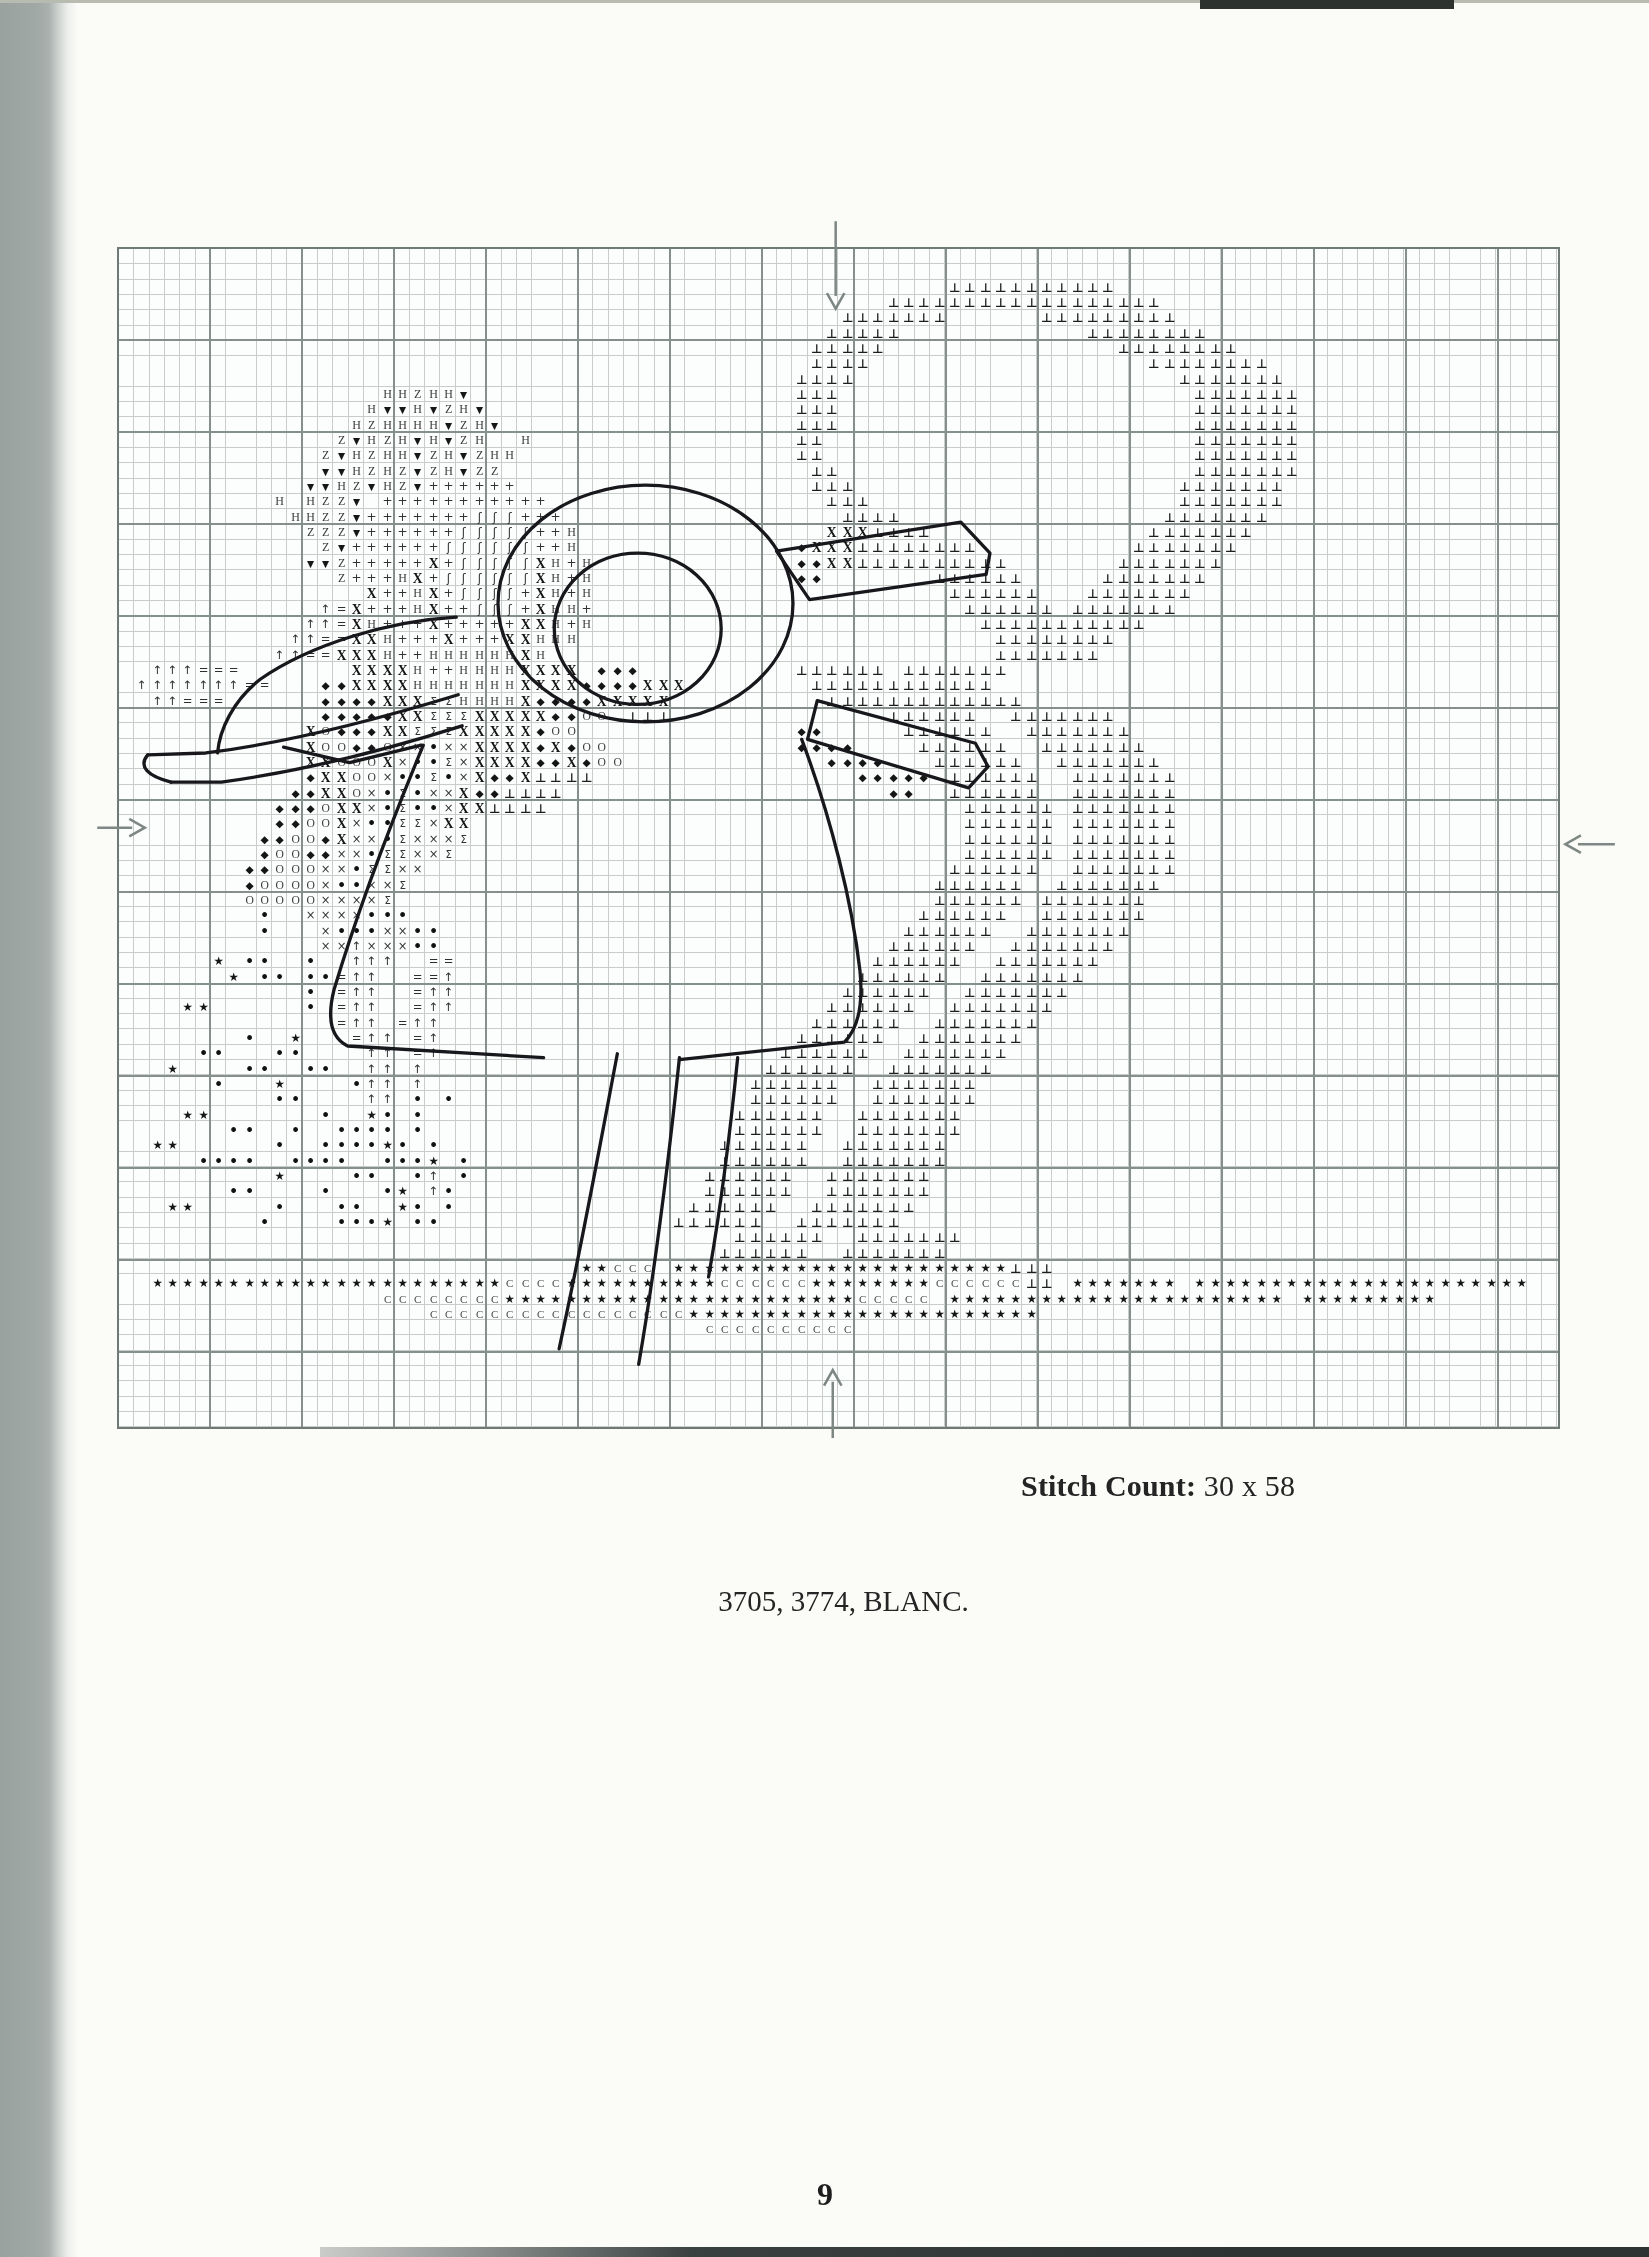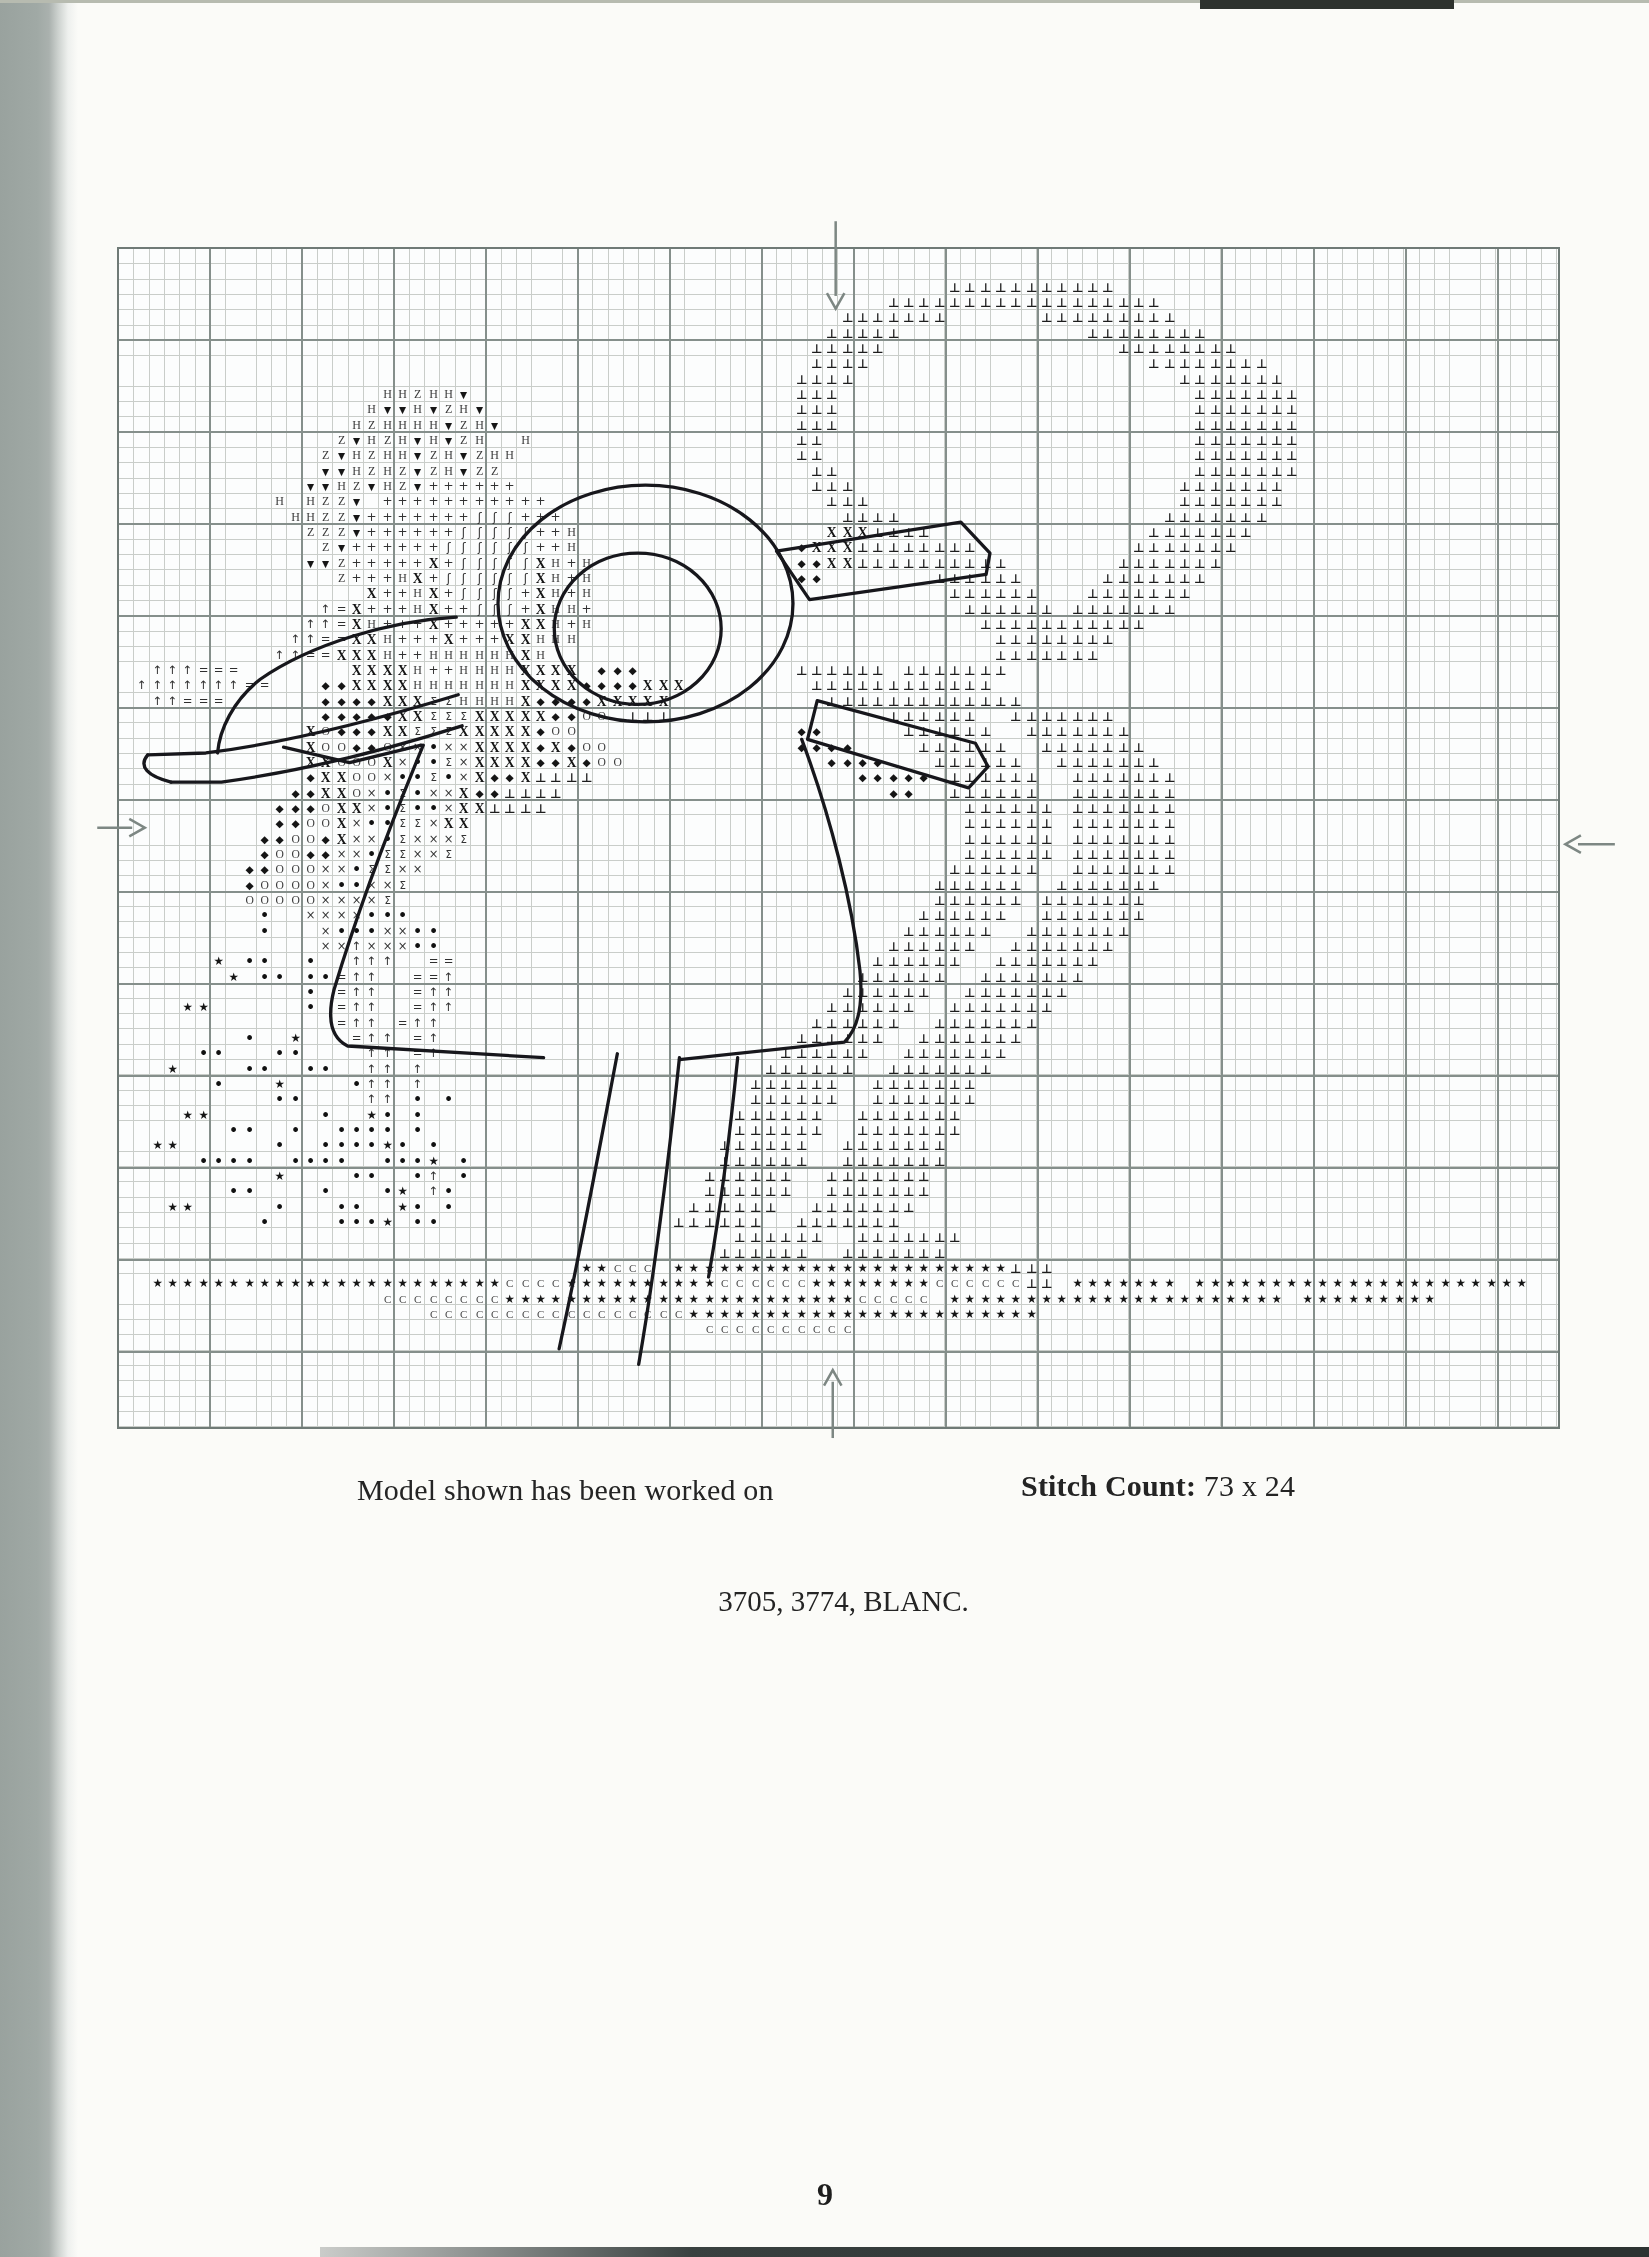--- a/index.html
+++ b/index.html
@@ -1873,24 +1873,23 @@
       <polyline class="ar" points="852,302 861,318 870,302"></polyline>
       <line class="ar" x1="858" y1="1482" x2="858" y2="1424"></line>
       <polyline class="ar" points="849,1428 858,1412 867,1428"></polyline>
       <line class="ar" x1="100" y1="853" x2="136" y2="853"></line>
       <polyline class="ar" points="133,844 149,853 133,862"></polyline>
       <line class="ar" x1="1664" y1="870" x2="1626" y2="870"></line>
       <polyline class="ar" points="1629,861 1613,870 1629,879"></polyline>
     </svg>
 
   <div id="model-note" class="note">
-    <div>Model shown has been worked on</div>
   </div>
 
-  <div id="stitch-count" class="note"><b>Stitch Count:</b><span> 73 x 24</span></div>
+  <div id="stitch-count" class="note"><b>Stitch Count:</b><span> 30 x 58</span></div>
 
   <div id="dmc-block">
     <p id="dmc-line">3705, 3774, BLANC.</p>
   </div>
 
   <div id="page-num">9</div>
 
   <div id="bottom-bar"></div>
 </div>
 

